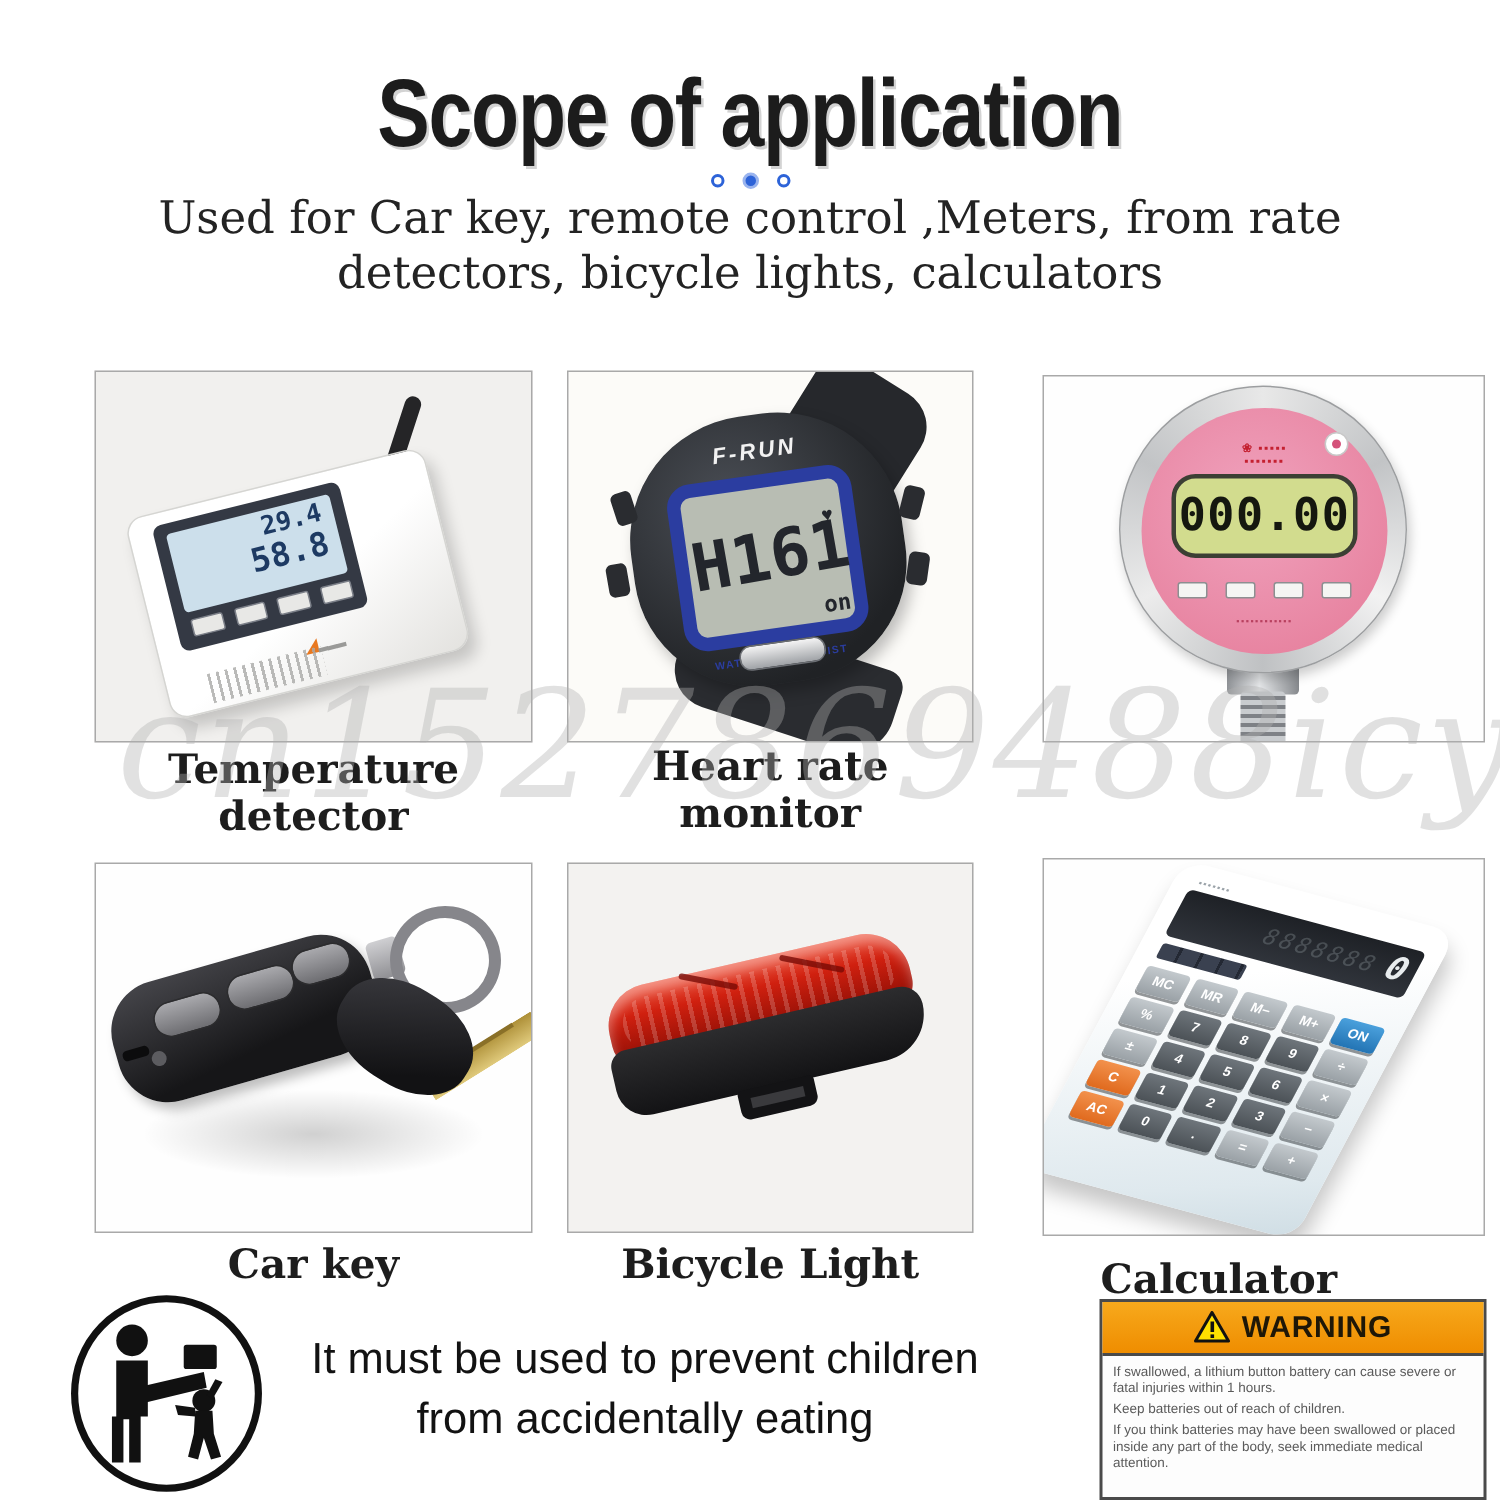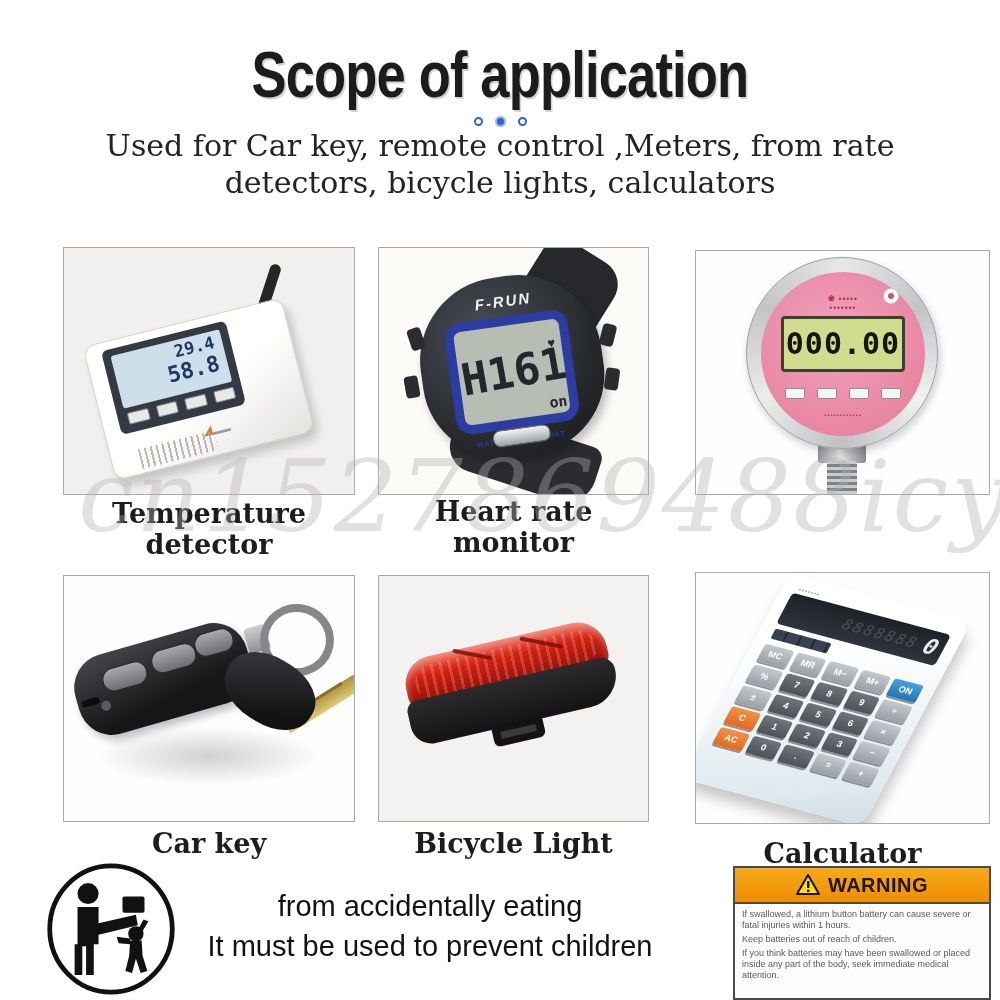--- a/index.html
+++ b/index.html
@@ -83,21 +83,21 @@
             background:conic-gradient(#e8e8e8,#c2c4c6,#f2f2f2,#bfc1c3,#ececec,#c2c4c6,#e8e8e8);
             border:1px solid #9c9ea0; box-shadow:2px 4px 8px rgba(0,0,0,.2); }
   .m-face { position:absolute; left:14px; top:14px; width:164px; height:164px; border-radius:50%;
             background:radial-gradient(circle at 45% 40%,#f0a2bd,#e7829f 80%); }
   .m-logo { position:absolute; left:0; top:22px; width:100%; text-align:center; color:#c42030;
             font-size:8px; font-weight:bold; letter-spacing:1px; filter:blur(.4px); }
   .m-emblem { position:absolute; right:26px; top:16px; width:16px; height:16px; border-radius:50%;
               background:#fff; border:1px solid #c8c8c8; }
   .m-emblem i { position:absolute; left:4px; top:4px; width:6px; height:6px; border-radius:50%; background:#d4527a; }
   .m-lcd { position:absolute; left:20px; top:44px; width:124px; height:56px; background:#d2dc8e;
-           border:3px solid #3c3f34; border-radius:4px; text-align:center;
+           border:3px solid #3c3f34; border-radius:16px; text-align:center;
            font-family:"DejaVu Sans Mono", monospace; font-weight:bold; font-size:30px;
            line-height:50px; color:#15170f; letter-spacing:1px; }
   .m-btns { position:absolute; left:24px; top:116px; width:116px; display:flex; gap:12px; }
   .m-btns i { flex:1; height:11px; background:#f5f5f3; border:1px solid #8d8f91; border-radius:2px; }
   .m-foot { position:absolute; left:0; top:140px; width:100%; text-align:center; color:#b8405f;
             font-size:6px; filter:blur(.4px); letter-spacing:1px; }
 
   
   .k-shadow { position:absolute; left:30px; top:150px; width:230px; height:60px; border-radius:50%;
               background:radial-gradient(ellipse,rgba(0,0,0,.18),transparent 70%); }
@@ -321,40 +321,40 @@
         <span class="c-key dark">3</span>
         <span class="c-key">−</span>
         <span class="c-key orange">AC</span>
         <span class="c-key dark">0</span>
         <span class="c-key dark">.</span>
         <span class="c-key">=</span>
         <span class="c-key">+</span>
       </div>
     </div>
   </div>
-  <div class="card-label" style="left:695px; top:838px; width:295px;">Calculator</div>
+  <div class="card-label" style="left:665px; top:838px; width:295px;">Calculator</div>
 
   <div class="safety-icon">
     <svg viewBox="0 0 140 140" width="134" height="134">
       <ellipse cx="70" cy="70" rx="64" ry="66" fill="#ffffff" stroke="#111" stroke-width="5"></ellipse>
 
       <circle cx="46" cy="33" r="11" fill="#111"></circle>
       <path d="M35 47 L57 47 L57 64 L96 55 L98 66 L57 76 L57 86 L52 86 L52 118 L44 118 L44 88 L40 88 L40 118 L32 118 L32 86 L35 86 Z" fill="#111"></path>
 
       <rect x="82" y="36" width="23" height="17" rx="2" fill="#111"></rect>
 
       <circle cx="96" cy="75" r="8" fill="#111"></circle>
       <path d="M104 60 L109 62 L102 74 L98 71 Z" fill="#111"></path>
       <path d="M76 78 L90 80 L90 86 L78 85 Z" fill="#111"></path>
       <path d="M90 82 L102 82 L103 98 L108 114 L101 116 L96 101 L92 116 L85 114 L89 98 Z" fill="#111"></path>
     </svg>
   </div>
   <div class="safety-text">
+    <div>It must be used to prevent children</div>
     <div>from accidentally eating</div>
-    <div>It must be used to prevent children</div>
   </div>
 
   <div class="warn-box">
     <div class="warn-head">
       <svg width="24" height="22" viewBox="0 0 24 22">
         <path d="M12 1 L23 20 L1 20 Z" fill="#ffe000" stroke="#111" stroke-width="2" stroke-linejoin="round"></path>
         <rect x="11" y="7" width="2.4" height="7" fill="#111"></rect>
         <rect x="11" y="15.6" width="2.4" height="2.4" fill="#111"></rect>
       </svg>
       <span class="wtxt">WARNING</span>

